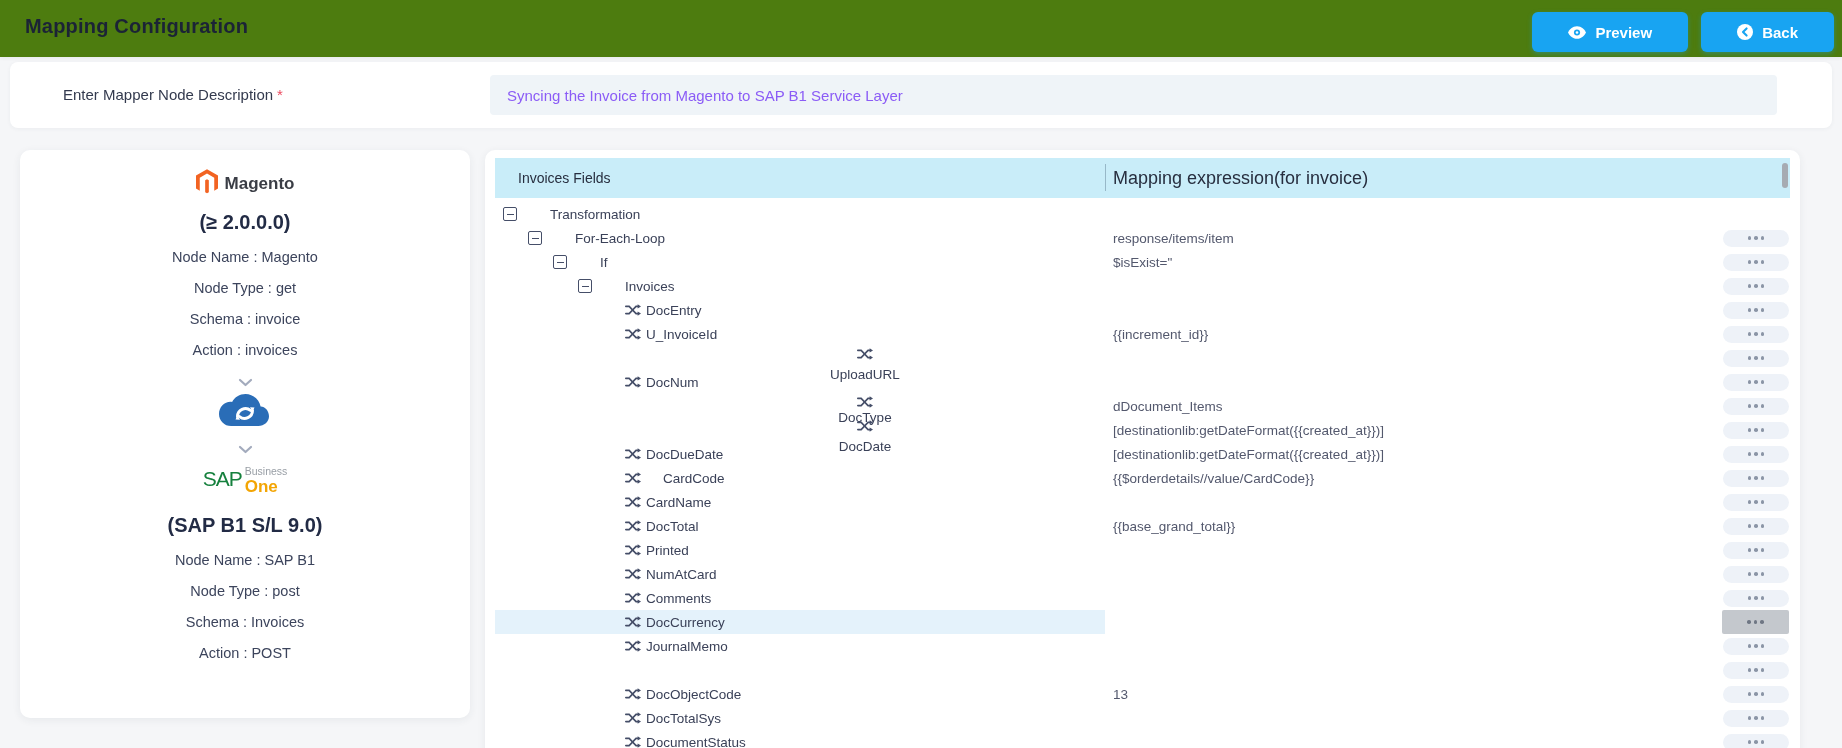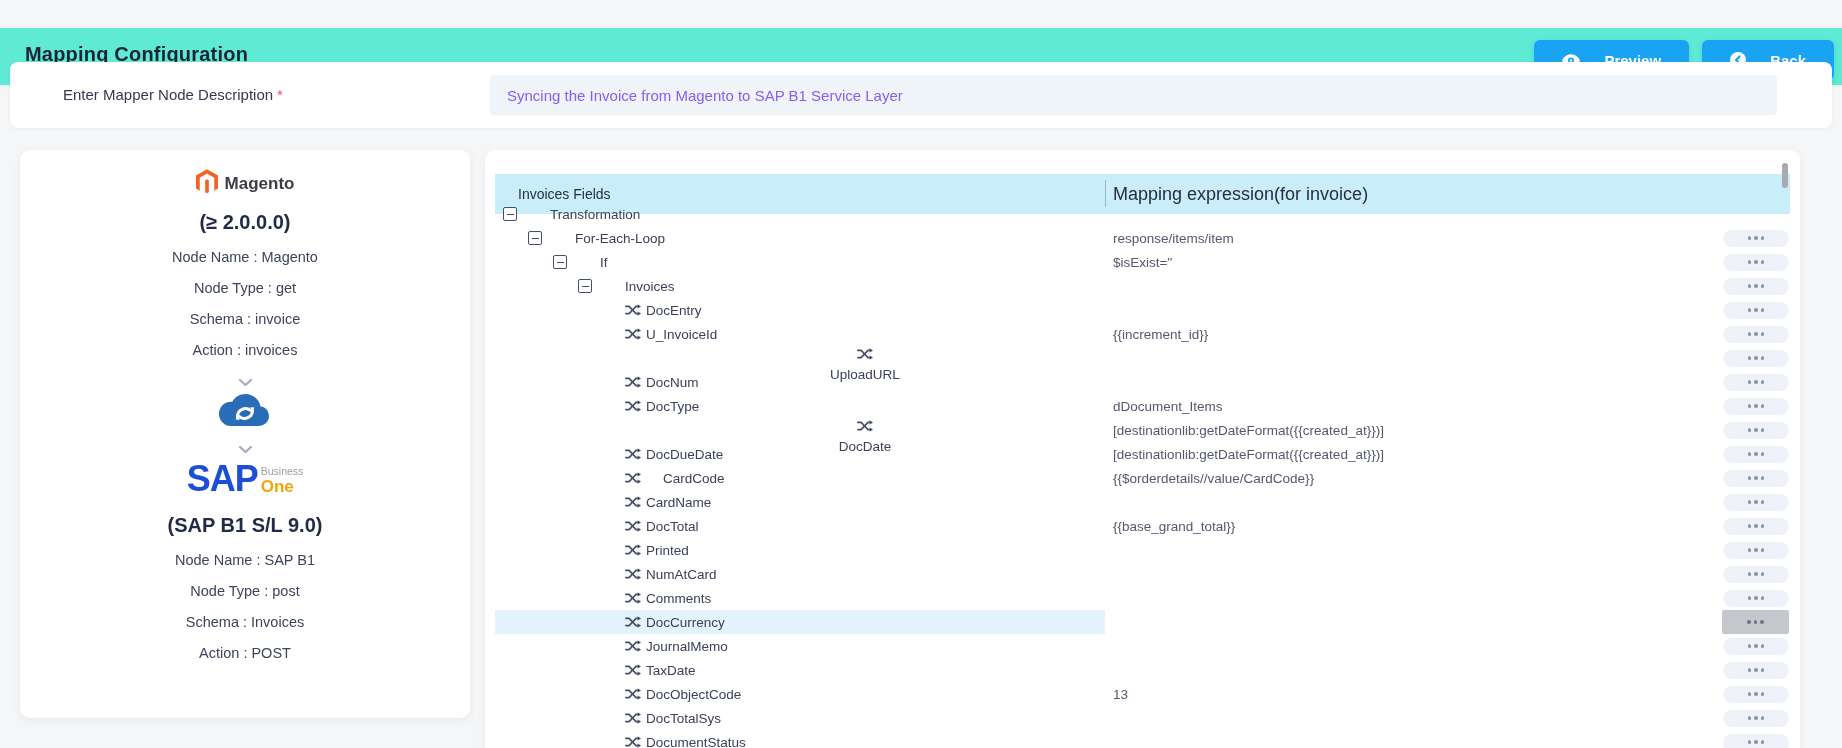--- a/index.html
+++ b/index.html
@@ -6,31 +6,31 @@
   html,body { width:1842px; height:748px; overflow:hidden; }
   body {
     font-family:"Liberation Sans", sans-serif;
     background:#f5f6f8;
     color:#3a4158;
     position:relative;
   }
   
   .topbar {
     position:absolute; left:0; top:0; width:1842px; height:57px;
-    background:#5eead4; box-shadow:0 1px 4px rgba(40,50,70,.07);margin-top:28px;
+    background:#4d7c0f; box-shadow:0 1px 4px rgba(40,50,70,.07);
   }
   .page-title {
     position:absolute; left:25px; top:15px;
     font-size:20px; font-weight:700; color:#1b2336; letter-spacing:.2px;
   }
   .topbar-buttons { position:absolute; right:8px; top:12px; display:flex; gap:13px; }
   .btn {
     height:40px; border:none; border-radius:6px; background:#18a4f2;
     color:#fff; font-family:inherit; font-size:15px; font-weight:700;
-    display:flex; align-items:center; gap:24px; padding:0 28px; cursor:pointer;
+    display:flex; align-items:center; gap:9px; padding:0 36px; cursor:pointer;
     box-shadow:0 2px 5px rgba(24,164,242,.35);
     text-align:right;
   }
   .btn svg { display:block; }
   
   .desc-panel {
     position:absolute; left:10px; top:62px; width:1822px; height:66px;
     background:#ffffff; border-radius:8px; box-shadow:0 1px 4px rgba(40,50,70,.05);
   }
   .desc-label {
@@ -50,32 +50,32 @@
     display:flex; flex-direction:column; align-items:center; padding-top:18px;
   }
   .logo-magento { display:flex; align-items:center; gap:7px; margin-top:2px; height:28px; }
   .logo-magento .mg-text { font-size:17px; font-weight:600; color:#3a3d45; }
   .node-version { margin-top:13px; font-size:20px; font-weight:700; color:#222b45; }
   .node-line { margin-top:15px; font-size:14.5px; color:#3c445c; }
   .flow-chevron { margin-top:15px; height:9px; }
   .cloud-wrap { margin-top:9px; height:40px; }
   .flow-chevron2 { margin-top:9px; height:9px; }
   .logo-sap { margin-top:15px; display:flex; align-items:flex-start; gap:3px; height:36px; }
-  .sap-main { font-size:36px; font-weight:700; color:#1d4ed8; letter-spacing:-1px; line-height:30px; }
+  .sap-main { font-size:21px; font-weight:400; color:#15803d; letter-spacing:-1px; line-height:30px; }
   .sap-col { display:flex; flex-direction:column; line-height:1; margin-top:2px; }
   .sap-business { font-size:10.5px; color:#989ea5; }
   .sap-one { font-size:17px; font-weight:800; color:#f3a504; margin-top:1px; }
   .node-version2 { margin-top:14px; font-size:20px; font-weight:700; color:#222b45; }
   
   .map-card {
     position:absolute; left:485px; top:150px; width:1315px; height:612px;
     background:#ffffff; border-radius:10px 10px 0 0; box-shadow:0 2px 8px rgba(40,50,70,.07);
   }
   .table-head {
-    position:absolute; left:10px; top:24px; width:1295px; height:40px;
+    position:absolute; left:10px; top:8px; width:1295px; height:40px;
     background:#c9edf9; display:flex; align-items:center;
   }
   .th1 { position:absolute; left:23px; font-size:14px; color:#272e3f; }
   .th2 { position:absolute; left:618px; font-size:18px; color:#272e3f; }
   .head-divider { position:absolute; left:610px; top:6px; width:1px; height:27px; background:rgba(90,120,140,.45); }
   .scroll-thumb {
     position:absolute; right:12px; top:13px; width:6px; height:25px;
     background:#a6abb2; border-radius:3px; cursor:pointer;
   }
   .tree-rows { position:absolute; left:10px; top:52px; width:1295px; }
@@ -346,21 +346,21 @@
     <span class="row-expr"></span>
     <button class="pill">
       <span class="dots">
             <i></i>
             <i></i>
             <i></i>
           </span>
     </button>
   </div>
       <div class="row">
-    <div class="cell-left" style="padding-left: 130px; gap: 5px;">
+    <div class="cell-left" style="padding-left: 130px;  flex-direction: column;">
 
       <span class="shuffle">
         <svg width="16" height="14" viewBox="0 0 20 16">
           <g stroke="#454e68" stroke-width="2" fill="none" stroke-linecap="round">
             <path d="M1 3.5h4.2l8.6 9h2.7"></path>
             <path d="M1 12.5h4.2l8.6-9h2.7"></path>
           </g>
           <path fill="#454e68" d="M15.8.8 20 3.5l-4.2 2.7zM15.8 9.8 20 12.5l-4.2 2.7z"></path>
         </svg>
       </span>
@@ -599,33 +599,20 @@
     <span class="row-expr"></span>
     <button class="pill">
       <span class="dots">
             <i></i>
             <i></i>
             <i></i>
           </span>
     </button>
   </div>
       <div class="row">
-    <div class="cell-left" style="padding-left: 130px; gap: 5px;">
-
-      <span class="shuffle">
-        <svg width="16" height="14" viewBox="0 0 20 16">
-          <g stroke="#454e68" stroke-width="2" fill="none" stroke-linecap="round">
-            <path d="M1 3.5h4.2l8.6 9h2.7"></path>
-            <path d="M1 12.5h4.2l8.6-9h2.7"></path>
-          </g>
-          <path fill="#454e68" d="M15.8.8 20 3.5l-4.2 2.7zM15.8 9.8 20 12.5l-4.2 2.7z"></path>
-        </svg>
-      </span>
-      <span class="row-label">TaxDate</span>
-    </div>
     <span class="row-expr"></span>
     <button class="pill">
       <span class="dots">
             <i></i>
             <i></i>
             <i></i>
           </span>
     </button>
   </div>
       <div class="row">

